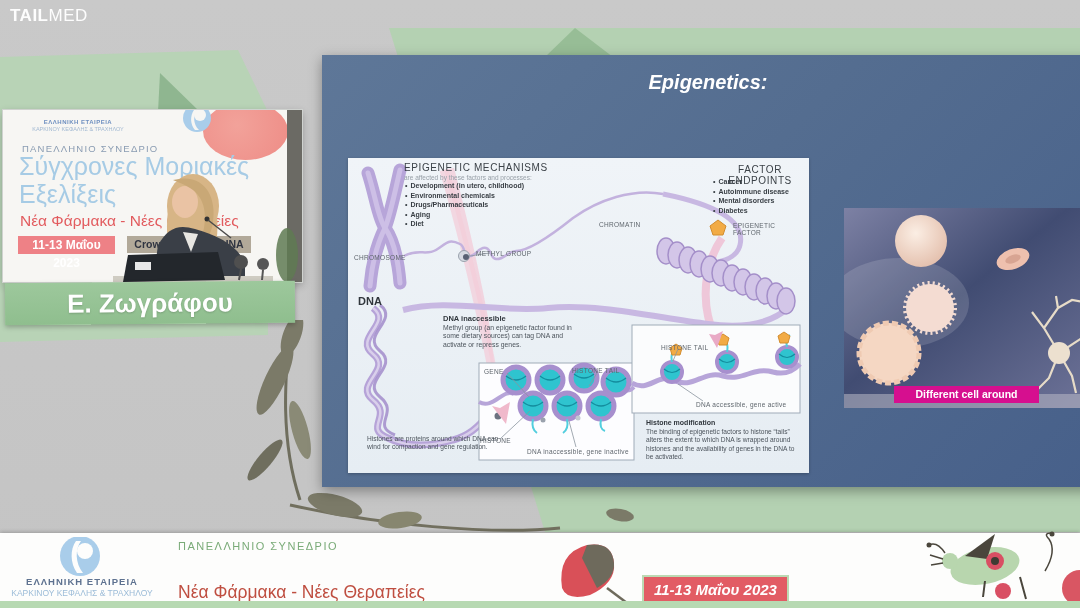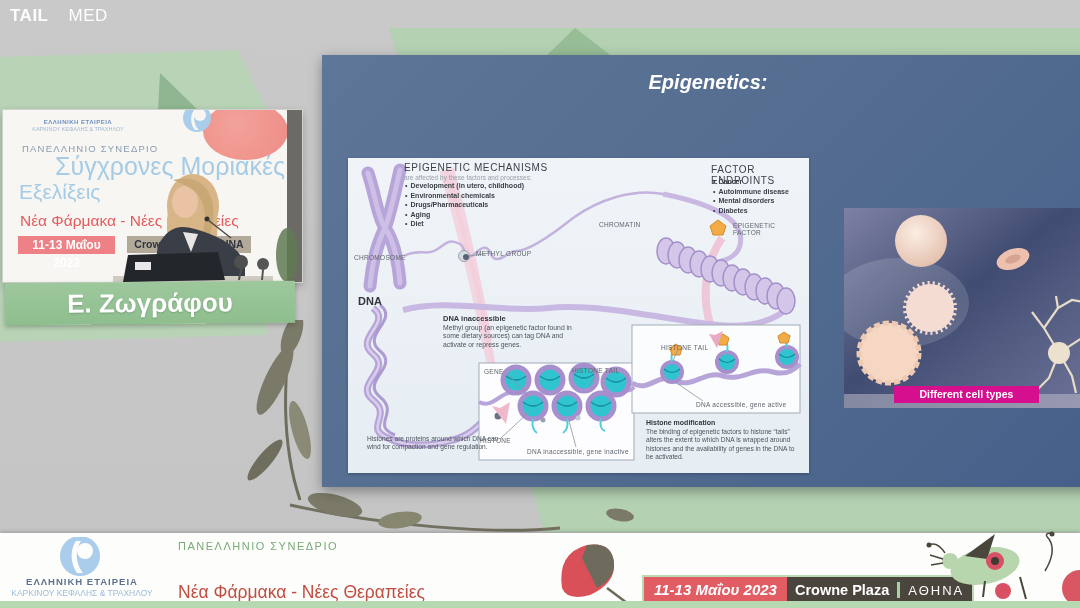--- a/index.html
+++ b/index.html
@@ -2,54 +2,54 @@
 <html><head>
 <meta charset="utf-8">
 <style>
   html,body{margin:0;padding:0;background:#888;}
   .stage{position:relative;width:1080px;height:608px;overflow:hidden;
     background:linear-gradient(180deg,#c9c9c9 0%,#c4c4c4 100%);
     font-family:"Liberation Sans","DejaVu Sans",sans-serif;}
   .abs{position:absolute;}
   
   .livemed{left:10px;top:6px;font-size:17px;color:#fdfdfd;letter-spacing:.5px;}
-  .livemed b{font-weight:700;} .livemed span{font-weight:400;margin-left:20px;}
+  .livemed b{font-weight:700;} .livemed span{font-weight:400;}
   
   .panel-title{left:584px;top:24px;width:300px;text-align:center;color:#fff;
     font-size:19px;font-weight:700;}
   .slide{left:322px;top:55px;width:772px;height:432px;
     background:linear-gradient(135deg,#5e7798 0%,#546d90 45%,#47608a 100%);
     box-shadow:0 4px 12px rgba(0,0,0,.35);}
   .slide-heading{left:0;top:14px;width:100%;text-align:center;color:#fff;
     font-style:italic;font-size:20px;line-height:26px;}
   .slide-heading .h1{font-weight:700;}
   
   .diagram{left:26px;top:103px;width:461px;height:315px;
     background:linear-gradient(180deg,#f0f4f8,#e6edf3);box-shadow:0 1px 3px rgba(0,0,0,.25);}
   .dlabel{position:absolute;color:#5f666d;font-size:6.5px;letter-spacing:.3px;}
-  .dtitle{position:absolute;color:#3b4147;font-size:10px;letter-spacing:.6px;}
+  .dtitle{position:absolute;color:#3b4147;font-size:10px;letter-spacing:.6px;text-align:center;}
   .dsub{position:absolute;color:#98a0a8;font-size:6.5px;}
   .dbullets{position:absolute;margin:0;padding:0;list-style:none;}
   .dbullets li{font-size:7px;font-weight:700;color:#383e44;line-height:9.6px;}
   .dbullets li:before{content:"•";margin-right:3px;}
   .dpar-title{position:absolute;font-size:7.5px;font-weight:700;color:#30363c;}
   .dpar{position:absolute;font-size:6.8px;color:#4c545c;line-height:8.4px;}
   
   .cells{left:522px;top:153px;width:250px;height:200px;overflow:hidden;}
   .cell-caption{left:50px;top:178px;width:145px;height:17px;background:#d60f8f;
     color:#fff;font-size:10.5px;font-weight:700;text-align:center;line-height:17px;}
   
   .video{left:3px;top:110px;width:299px;height:172px;background:#f7f6f3;
     overflow:hidden;outline:1px solid #cfd2cf;box-shadow:0 3px 8px rgba(0,0,0,.3);}
   .v-org1{left:30px;top:9px;width:90px;text-align:center;font-size:6px;font-weight:700;
     color:#6e8fc0;letter-spacing:.5px;}
   .v-org2{left:16px;top:16px;width:118px;text-align:center;font-size:5.5px;color:#a3b9d2;}
   .v-congress{left:19px;top:33px;font-size:9.5px;color:#8a9cb2;letter-spacing:1.2px;}
-  .v-title1{left:16px;top:42px;font-size:25px;color:#a6cbe5;margin-left:36px;}
-  .v-title2{left:16px;top:70px;font-size:21px;color:#a6cbe5;}
+  .v-title1{left:16px;top:42px;font-size:25px;color:#a6cbe5;}
+  .v-title2{left:16px;top:70px;font-size:25px;color:#a6cbe5;}
   .v-red{left:17px;top:102px;font-size:15.5px;color:#e25b5e;}
   .v-date{left:15px;top:126px;width:97px;height:18px;background:#ee8186;color:#fff;
     font-size:12px;font-weight:700;text-align:center;line-height:18px;}
   .v-venue{left:124px;top:126px;width:124px;height:17px;background:#b2a999;color:#2f3441;
     font-size:10.5px;font-weight:700;text-align:center;line-height:17px;white-space:nowrap;overflow:hidden;}
   .v-blob{left:200px;top:-8px;width:85px;height:58px;border-radius:50%;
     background:radial-gradient(circle at 40% 40%,#f2a29a,#ee8c86);}
   .v-strip{left:284px;top:0;width:15px;height:172px;background:#6b6a64;}
   .v-leaf{left:273px;top:118px;width:22px;height:54px;border-radius:50%;background:#5f7a52;opacity:.85;}
   
@@ -262,21 +262,21 @@
         <ellipse cx="169" cy="51" rx="17" ry="10" fill="#eec0ae" transform="rotate(-20 169 51)"></ellipse>
         <ellipse cx="169" cy="51" rx="8" ry="4" fill="#dda априори" transform="rotate(-20 169 51)" opacity="0"></ellipse>
         <ellipse cx="169" cy="51" rx="8" ry="4" fill="#d8a492" transform="rotate(-20 169 51)"></ellipse>
         <circle cx="86" cy="100" r="24" fill="#f4dcd2" stroke="#f4dcd2" stroke-width="6" stroke-dasharray="2 3"></circle>
         <circle cx="45" cy="145" r="30" fill="#f5d7c3" stroke="#efcab2" stroke-width="5" stroke-dasharray="6 3"></circle>
         <g stroke="#e7dcc8" stroke-width="2.2" fill="none">
           <path d="M215,145 L200,120 L188,104 M200,120 L214,100 L212,88 M214,100 L228,92 L240,94 M215,145 L238,130 L248,132 M215,145 L205,170 L193,182 M215,145 L228,168 L232,185"></path>
           <circle cx="215" cy="145" r="11" fill="#ece0cf" stroke="none"></circle>
         </g>
       </svg>
-      <div class="abs cell-caption">Different cell types</div>
+      <div class="abs cell-caption">Different cell around</div>
     </div>
   </div>
 
   <div class="abs video">
     <div class="abs v-org1">ΕΛΛΗΝΙΚΗ ΕΤΑΙΡΕΙΑ</div>
     <div class="abs v-org2">ΚΑΡΚΙΝΟΥ ΚΕΦΑΛΗΣ &amp; ΤΡΑΧΗΛΟΥ</div>
     <div class="abs v-blob"></div>
     <svg class="abs" style="left:178px;top:-6px" width="32" height="32">
       <circle cx="16" cy="14" r="14" fill="#a9cdea"></circle>
       <circle cx="19" cy="11" r="6" fill="#f7f6f3"></circle>
@@ -321,25 +321,20 @@
     <div class="abs f-org2">ΚΑΡΚΙΝΟΥ ΚΕΦΑΛΗΣ &amp; ΤΡΑΧΗΛΟΥ</div>
     <div class="abs f-congress">ΠΑΝΕΛΛΗΝΙΟ ΣΥΝΕΔΡΙΟ</div>
     <div class="abs f-sub">Νέα Φάρμακα - Νέες Θεραπείες</div>
     <svg class="abs" style="left:552px;top:0" width="80" height="70">
       <path d="M10,55 Q5,20 35,12 Q60,8 62,30 Q64,50 38,62 Q15,68 10,55 Z" fill="#d95058"></path>
       <path d="M35,12 Q60,8 62,30 Q63,45 45,55 L30,25 Z" fill="#6e6a5c"></path>
       <path d="M55,55 L75,70" stroke="#6e6a5c" stroke-width="2.5"></path>
     </svg>
     <div class="abs badge-row">
       <div class="b-date">11-13 Μαΐου 2023</div>
-      <div class="b-venue">
-        <span class="vn">Crowne Plaza</span>
-        <span class="b-div"></span>
-        <span class="ct">ΑΘΗΝΑ</span>
-      </div>
     </div>
     <svg class="abs" style="left:925px;top:-2px" width="140" height="72">
       <ellipse cx="60" cy="35" rx="35" ry="18" fill="#b8d6ae" transform="rotate(-12 60 35)"></ellipse>
       <circle cx="25" cy="30" r="8" fill="#b8d6ae"></circle>
       <path d="M18,28 L5,24 M18,32 L6,34" stroke="#4a463c" stroke-width="1.5"></path>
       <path d="M20,22 Q12,10 4,14" stroke="#4a463c" stroke-width="1.5" fill="none"></path>
       <circle cx="4" cy="14" r="2.5" fill="#4a463c"></circle>
       <path d="M40,25 L70,3 L62,28 Z" fill="#4a463c"></path>
       <circle cx="70" cy="30" r="9" fill="#d94f63"></circle>
         <circle cx="70" cy="30" r="4" fill="#3f3b33"></circle>

